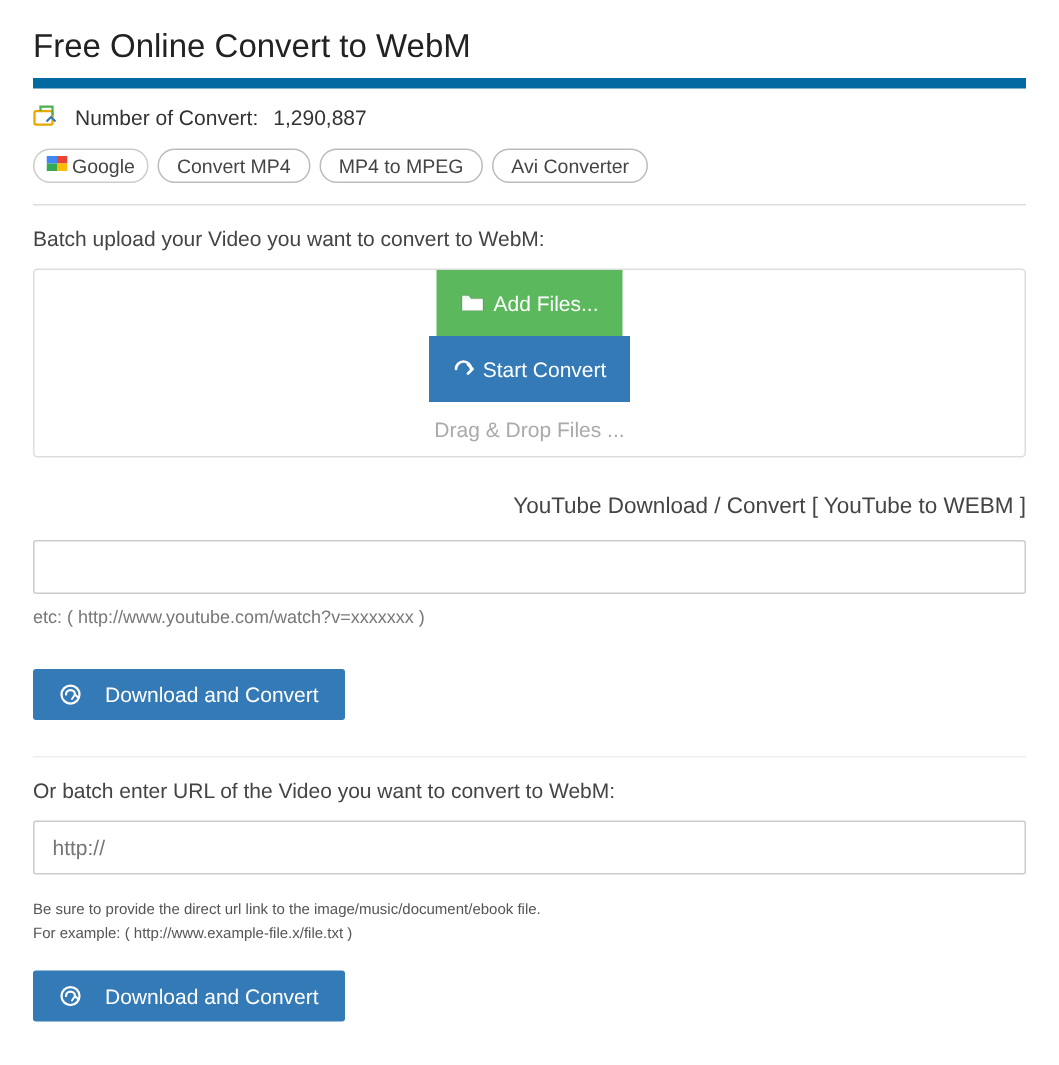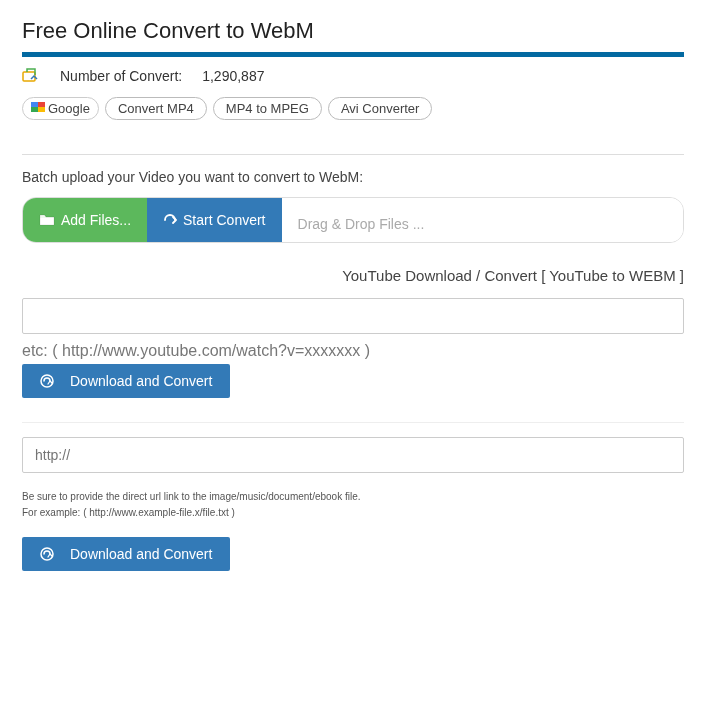--- a/index.html
+++ b/index.html
@@ -17,37 +17,37 @@
       padding: 18px 22px;
       font-size: 14px;
     }
 
     .page-title {
       font-size: 22px;
       font-weight: normal;
       color: #222;
       margin-bottom: 10px;
       padding-bottom: 8px;
-      border-bottom: 5px solid #0369a1;
+      border-bottom: 7px solid #0369a1;
     }
 
     .convert-count {
       display: flex;
       align-items: center;
-      gap: 20px;
+      gap: 10px;
       margin-bottom: 12px;
       font-size: 14px;
       color: #333;
     }
 
     .nav-links {
       display: flex;
       align-items: flex-start;
       gap: 6px;
-      margin-bottom: 34px;
+      margin-bottom: 14px;
       flex-wrap: wrap;
     }
 
     .nav-google {
       display: flex;
       align-items: center;
       gap: 3px;
       font-size: 13px;
       color: #444;
       padding: 3px 8px;
@@ -81,22 +81,23 @@
       color: #444;
       margin-bottom: 12px;
     }
 
     .upload-area {
       display: flex;
       align-items: center;
       gap: 0;
       margin-bottom: 24px;
       border: 1px solid #ddd;
-      border-radius: 14px;
+      border-radius: 3px;
       overflow: hidden;
+      flex-direction: column;
     }
 
     .btn-add-files {
       background: #5cb85c;
       color: #fff;
       border: none;
       padding: 10px 16px;
       font-size: 14px;
       cursor: pointer;
       display: flex;
@@ -147,23 +148,23 @@
       padding: 9px 12px;
       border: 1px solid #ccc;
       border-radius: 2px;
       font-size: 14px;
       color: #333;
       margin-bottom: 8px;
       outline: none;
     }
 
     .url-hint {
-      font-size: 16px;
+      font-size: 12px;
       color: #777;
-      margin-bottom: 4px;
+      margin-bottom: 28px;
     }
 
     .btn-download-convert {
       background: #337ab7;
       color: #fff;
       border: none;
       padding: 9px 18px;
       font-size: 14px;
       cursor: pointer;
       display: inline-flex;
@@ -265,20 +266,21 @@
       <path d="M4 7 A3 3 0 0 1 10 7" fill="none" stroke="white" stroke-width="1.5" stroke-linecap="round"></path>
       <polyline points="8,10 10,7 12,9" fill="none" stroke="white" stroke-width="1.3" stroke-linecap="round" stroke-linejoin="round"></polyline>
     </svg>
     <span>Download and Convert</span>
   </button>
 </div>
 
 <hr class="section-sep">
 
 <div class="batch-section">
+  <p class="batch-label">Or batch enter URL of the Video you want to convert to WebM:</p>
   <input type="text" class="url-input" placeholder="http://" style="">
   <div class="info-text">
     <div>Be sure to provide the direct url link to the image/music/document/ebook file.</div>
     <div>For example: ( http://www.example-file.x/file.txt )</div>
   </div>
   <br>
   <button class="btn-download-convert">
     <svg width="14" height="14" viewBox="0 0 14 14">
       <circle cx="7" cy="7" r="6" fill="none" stroke="white" stroke-width="1.5"></circle>
       <path d="M4 7 A3 3 0 0 1 10 7" fill="none" stroke="white" stroke-width="1.5" stroke-linecap="round"></path>

